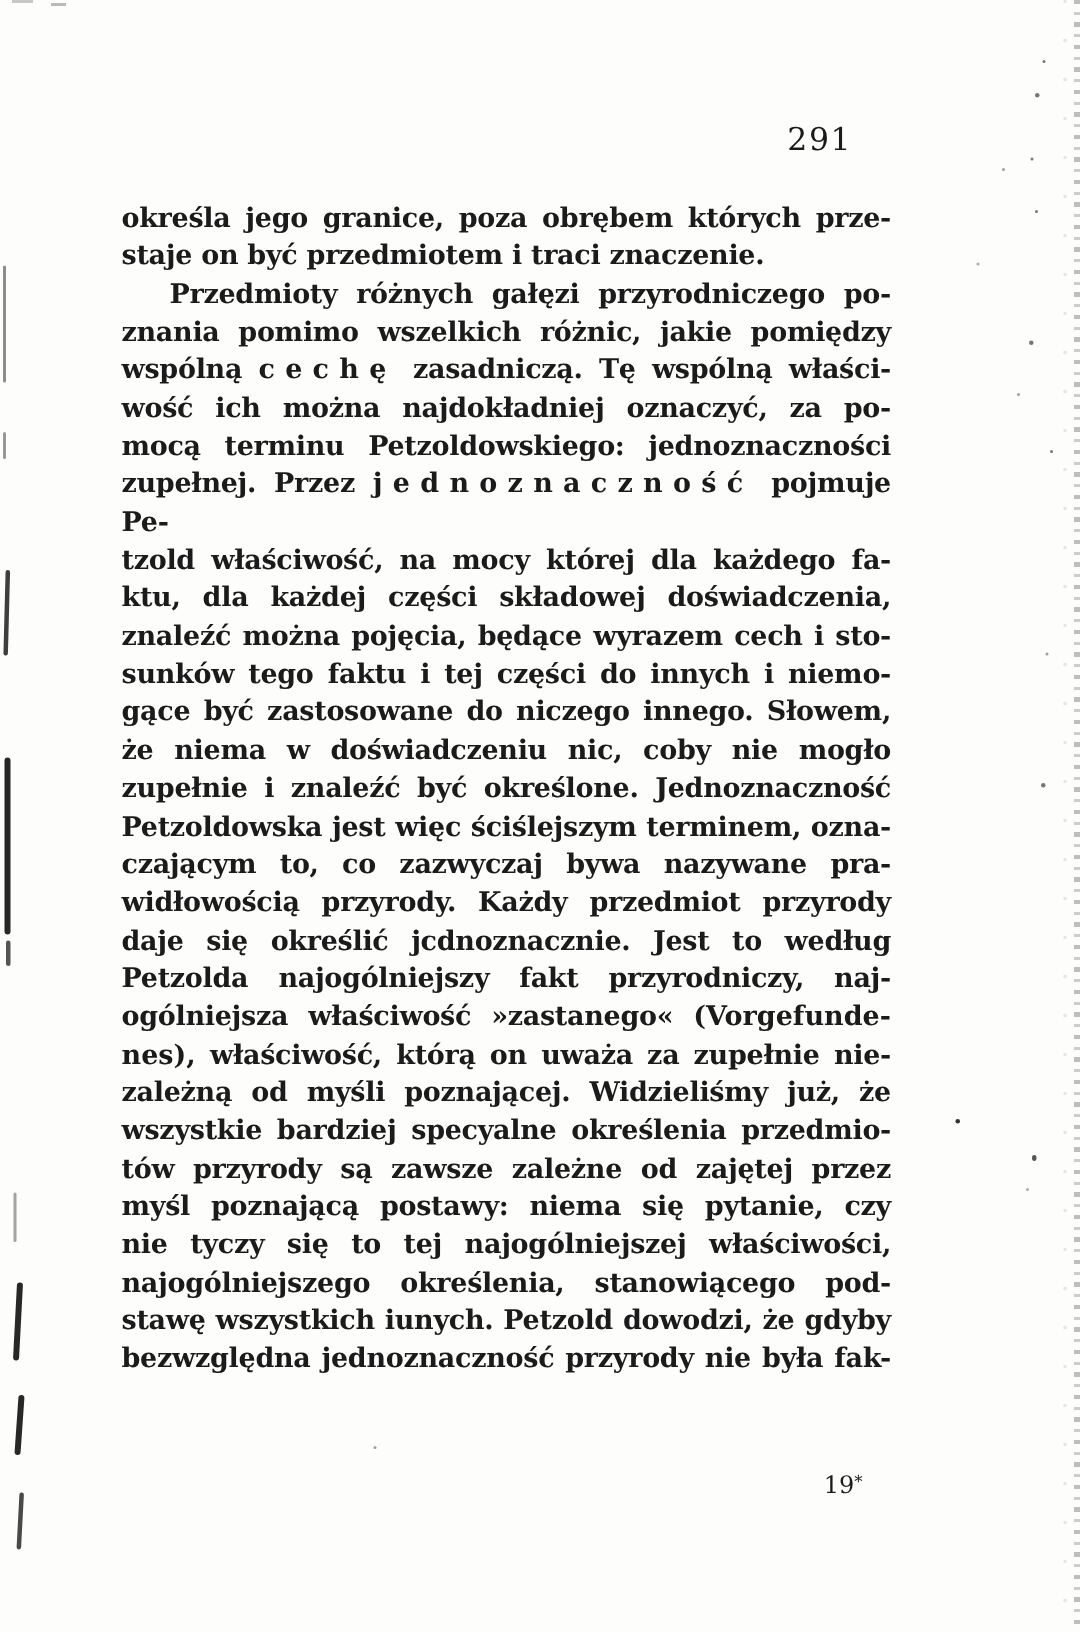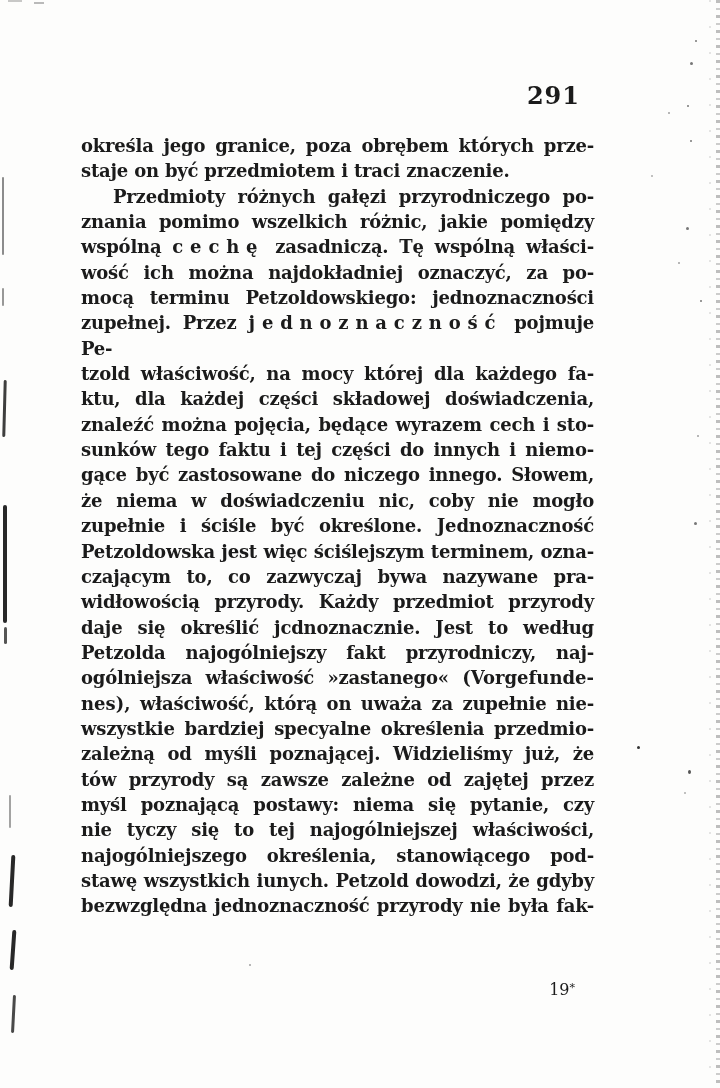--- a/index.html
+++ b/index.html
@@ -10,23 +10,23 @@
   }
   .page {
     position: relative;
     width: 720px; height: 1088px;
     background: #fdfdfc;
     overflow: hidden;
     color: #1b1b1b;
   }
   .page-number {
     position: absolute;
-    top: 81px; right: 140px;
-    font-size: 24px;
-    font-weight: 700;
+    top: 81px; right: 152px;
+    font-size: 21px;
+    font-weight: 400;
     letter-spacing: 1px;
   }
   .text-block {
     position: absolute;
     left: 81px; top: 133px;
     width: 513px;
   }
   .line {
     font-size: 18px;
     font-weight: 700;
@@ -106,30 +106,30 @@
       <div class="line"><span>wspólną </span><span class="spaced">cechę</span><span> zasadniczą. Tę wspólną właści-</span></div>
       <div class="line"><span>wość ich można najdokładniej oznaczyć, za po-</span></div>
       <div class="line"><span>mocą terminu Petzoldowskiego: jednoznaczności</span></div>
       <div class="line"><span>zupełnej. Przez </span><span class="spaced">jednoznaczność</span><span> pojmuje Pe-</span></div>
       <div class="line"><span>tzold właściwość, na mocy której dla każdego fa-</span></div>
       <div class="line"><span>ktu, dla każdej części składowej doświadczenia,</span></div>
       <div class="line"><span>znaleźć można pojęcia, będące wyrazem cech i sto-</span></div>
       <div class="line"><span>sunków tego faktu i tej części do innych i niemo-</span></div>
       <div class="line"><span>gące być zastosowane do niczego innego. Słowem,</span></div>
       <div class="line"><span>że niema w doświadczeniu nic, coby nie mogło</span></div>
-      <div class="line"><span>zupełnie i ściśle być określone. Jednoznaczność</span></div>
+      <div class="line"><span>zupełnie i znaleźć być określone. Jednoznaczność</span></div>
       <div class="line"><span>Petzoldowska jest więc ściślejszym terminem, ozna-</span></div>
       <div class="line"><span>czającym to, co zazwyczaj bywa nazywane pra-</span></div>
       <div class="line"><span>widłowością przyrody. Każdy przedmiot przyrody</span></div>
       <div class="line"><span>daje się określić jcdnoznacznie. Jest to według</span></div>
       <div class="line"><span>Petzolda najogólniejszy fakt przyrodniczy, naj-</span></div>
       <div class="line"><span>ogólniejsza właściwość »zastanego« </span><span class="italic">(Vorgefunde-</span></div>
       <div class="line"><span class="italic">nes),</span><span> właściwość, którą on uważa za zupełnie nie-</span></div>
+      <div class="line"><span>zależną od myśli poznającej. Widzieliśmy już, że</span></div>
       <div class="line"><span>wszystkie bardziej specyalne określenia przedmio-</span></div>
-      <div class="line"><span>zależną od myśli poznającej. Widzieliśmy już, że</span></div>
       <div class="line"><span>tów przyrody są zawsze zależne od zajętej przez</span></div>
       <div class="line"><span>myśl poznającą postawy: niema się pytanie, czy</span></div>
       <div class="line"><span>nie tyczy się to tej najogólniejszej właściwości,</span></div>
       <div class="line"><span>najogólniejszego określenia, stanowiącego pod-</span></div>
       <div class="line"><span>stawę wszystkich iunych. Petzold dowodzi, że gdyby</span></div>
       <div class="line"><span>bezwzględna jednoznaczność przyrody nie była fak-</span></div>
     </div>
 
   <div class="signature"><span>19</span><span class="sig-star">*</span></div>
 

